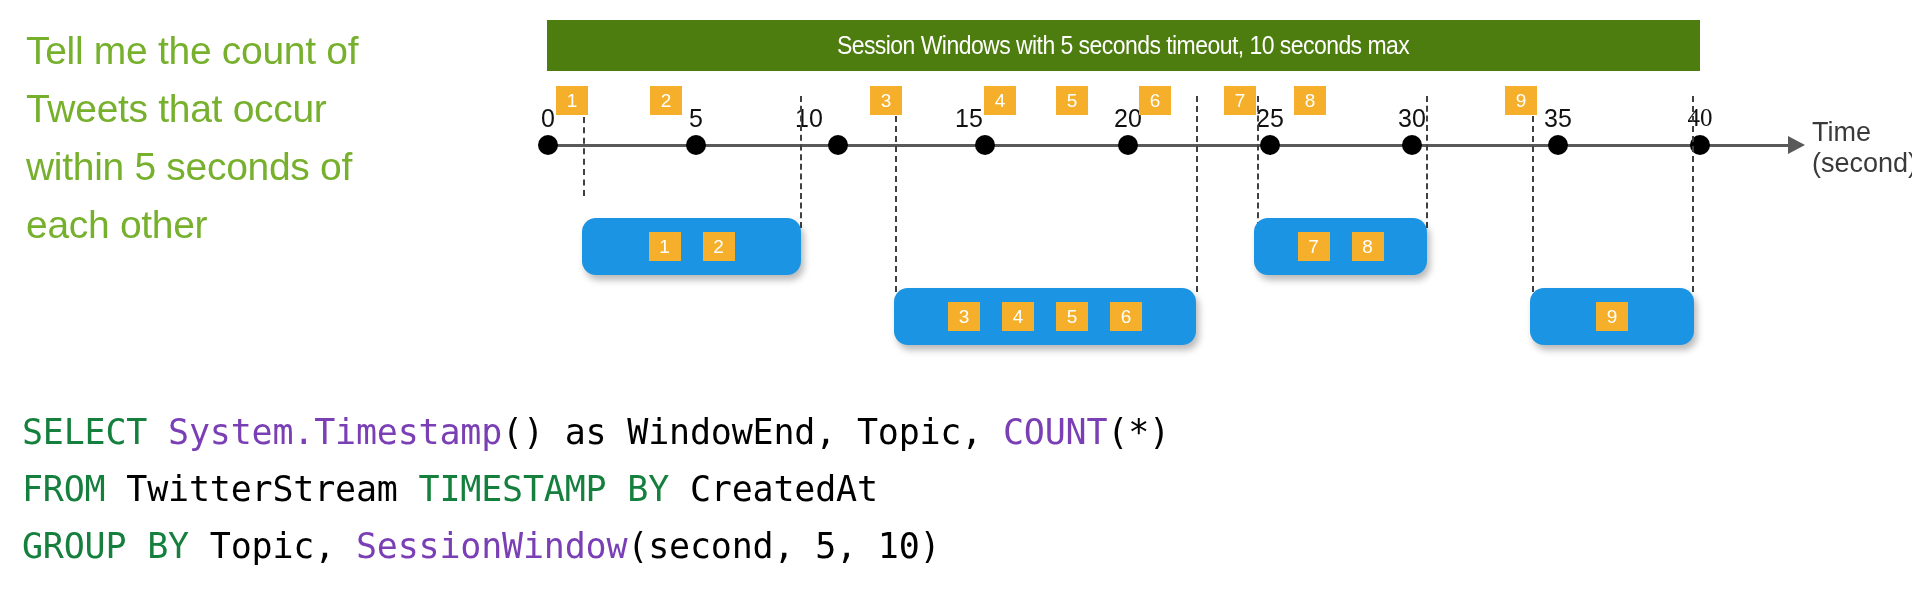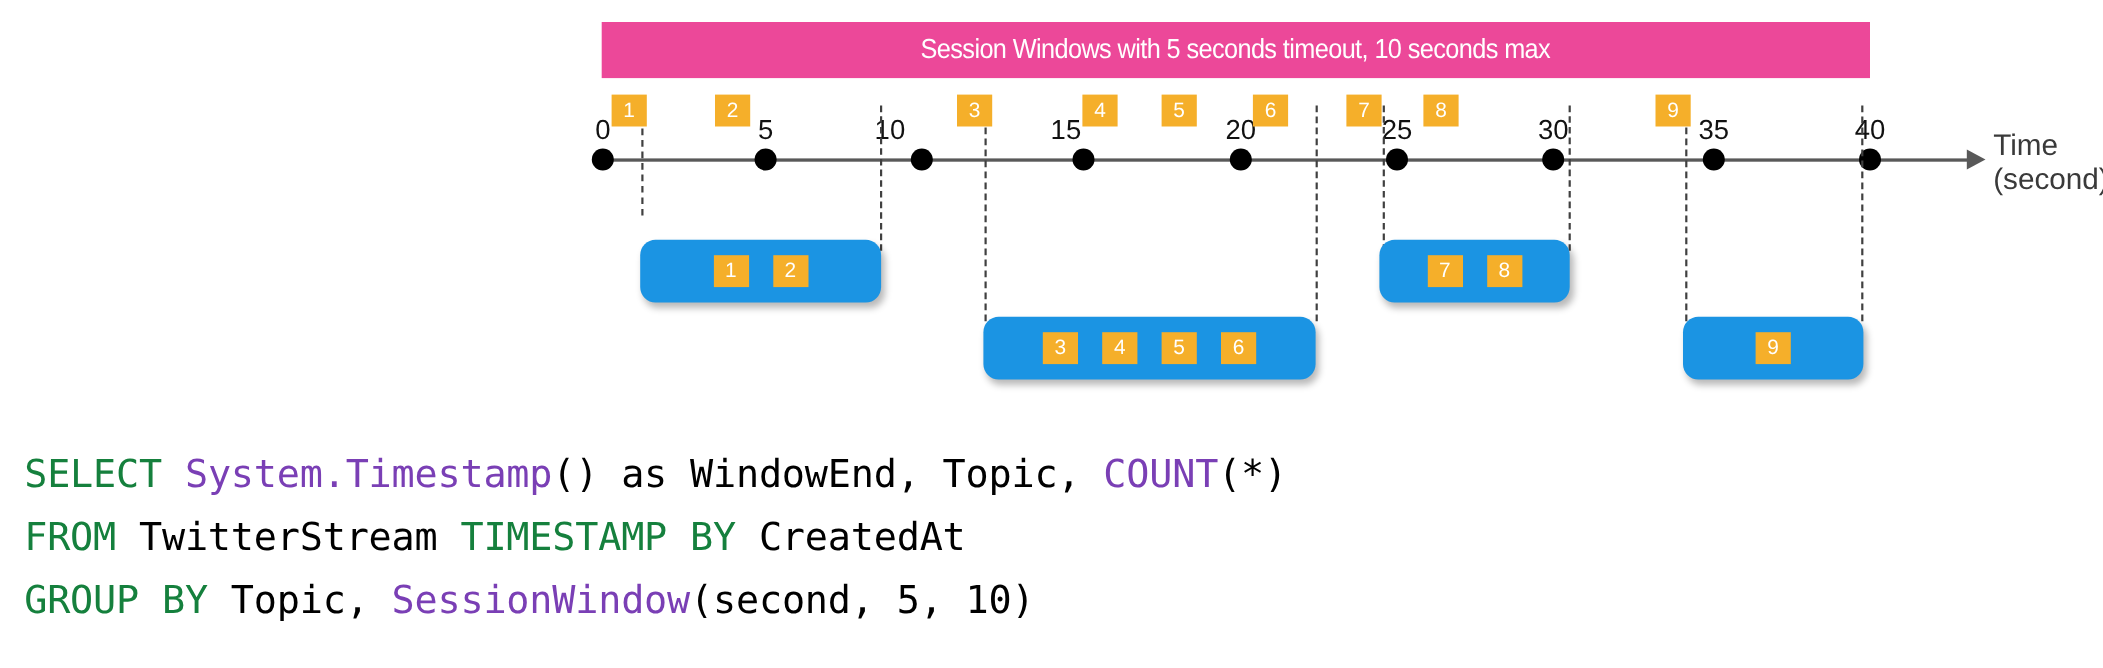--- a/index.html
+++ b/index.html
@@ -31,21 +31,21 @@
     white-space: pre-line;
   }
 
   
   #banner {
     position: absolute;
     left: 547px;
     top: 20px;
     width: 1153px;
     height: 51px;
-    background: #ec4899;
+    background: #4d7c0f;
     display: flex;
     align-items: center;
     justify-content: center;
   }
   #banner-label {
     color: #ffffff;
     font-family: "Liberation Sans", sans-serif;
     font-size: 25px;
     font-weight: 300;
     letter-spacing: -0.6px;
@@ -167,20 +167,24 @@
   }
   .kw   { color: #15803d; margin-top: 40px; }
   .fn   { color: #7A3FB5; margin-top: 40px; }
   .plain{ color: #000000; }
 </style>
 </head>
 <body>
 
 <div id="page">
 
+  <div id="prompt-text">Tell me the count of
+Tweets that occur
+within 5 seconds of
+each other</div>
 
   <div id="banner">
     <span id="banner-label">Session Windows with 5 seconds timeout, 10 seconds max</span>
   </div>
 
   <div id="timeline">
     <div id="axis-line"></div>
     <div id="axis-arrow"></div>
     <div id="ticks">
         <div class="tick-dot" style="left: 548px;"></div>
@@ -193,21 +197,21 @@
         <div class="tick-label" style="left: 937px; margin-left: 32px;">15</div>
         <div class="tick-dot" style="left: 1128px;"></div>
         <div class="tick-label" style="left: 1128px; text-align: center;">20</div>
         <div class="tick-dot" style="left: 1270px;"></div>
         <div class="tick-label" style="left: 1270px;">25</div>
         <div class="tick-dot" style="left: 1412px;"></div>
         <div class="tick-label" style="left: 1412px; text-align: right;">30</div>
         <div class="tick-dot" style="left: 1558px;"></div>
         <div class="tick-label" style="left: 1558px;">35</div>
         <div class="tick-dot" style="left: 1700px;"></div>
-        <div class="tick-label" style="left: 1700px;">40</div>
+        <div class="tick-label" style="left: 1700px; font-family: Liberation Serif, serif;">40</div>
       </div>
     <div id="boundaries">
         <div class="dash-line" style="left: 583px; top: 96px; height: 100px;"></div>
         <div class="dash-line" style="left: 800px; top: 96px; height: 132px;"></div>
         <div class="dash-line" style="left: 895px; top: 96px; height: 196px;"></div>
         <div class="dash-line" style="left: 1196px; top: 96px; height: 196px;"></div>
         <div class="dash-line" style="left: 1257px; top: 96px; height: 132px;"></div>
         <div class="dash-line" style="left: 1426px; top: 96px; height: 132px;"></div>
         <div class="dash-line" style="left: 1532px; top: 96px; height: 196px;"></div>
         <div class="dash-line" style="left: 1692px; top: 96px; height: 196px;"></div>

